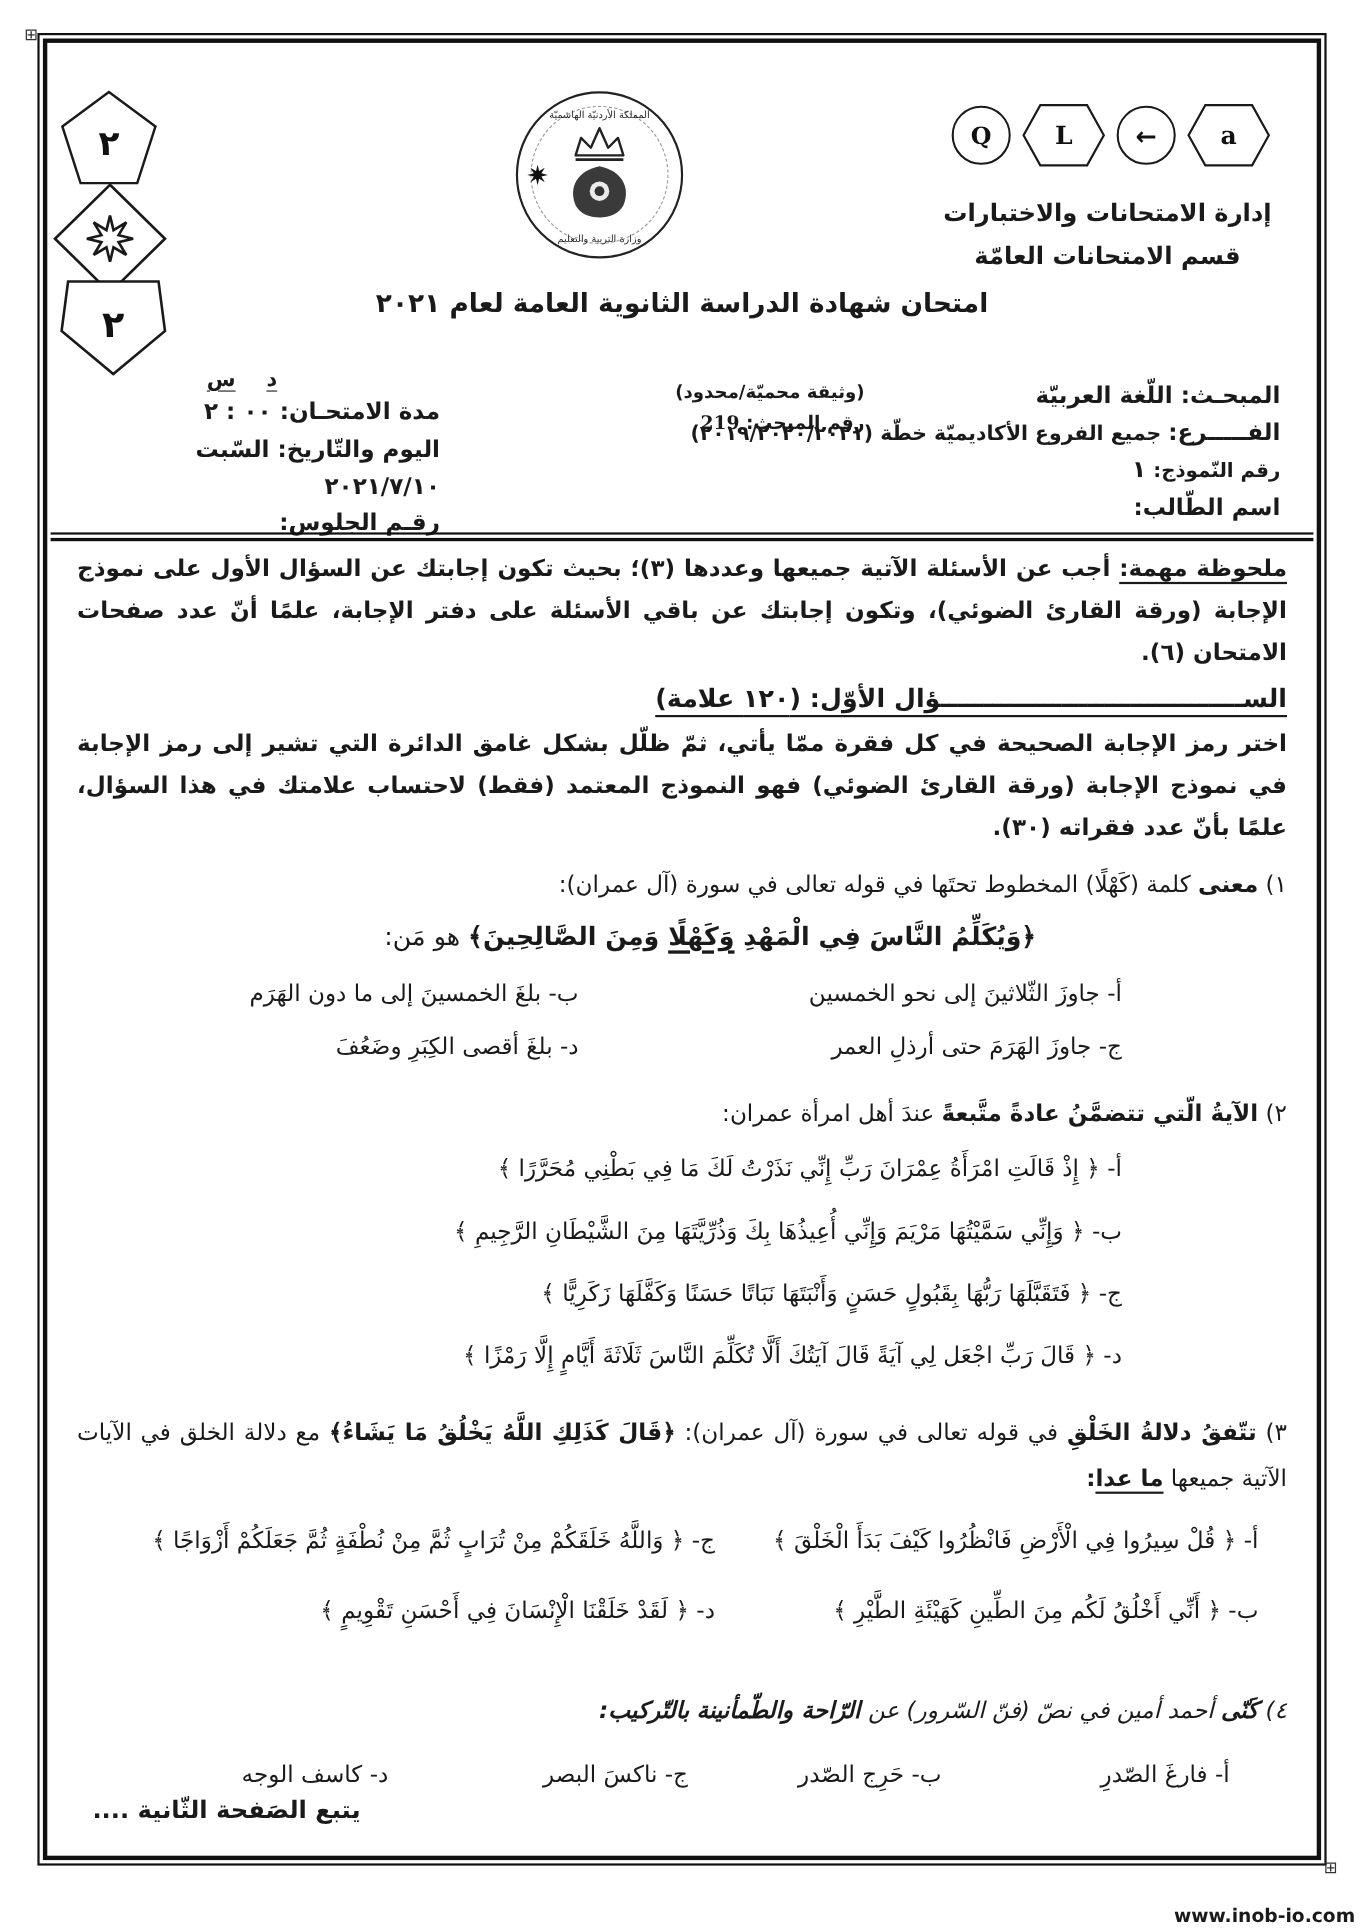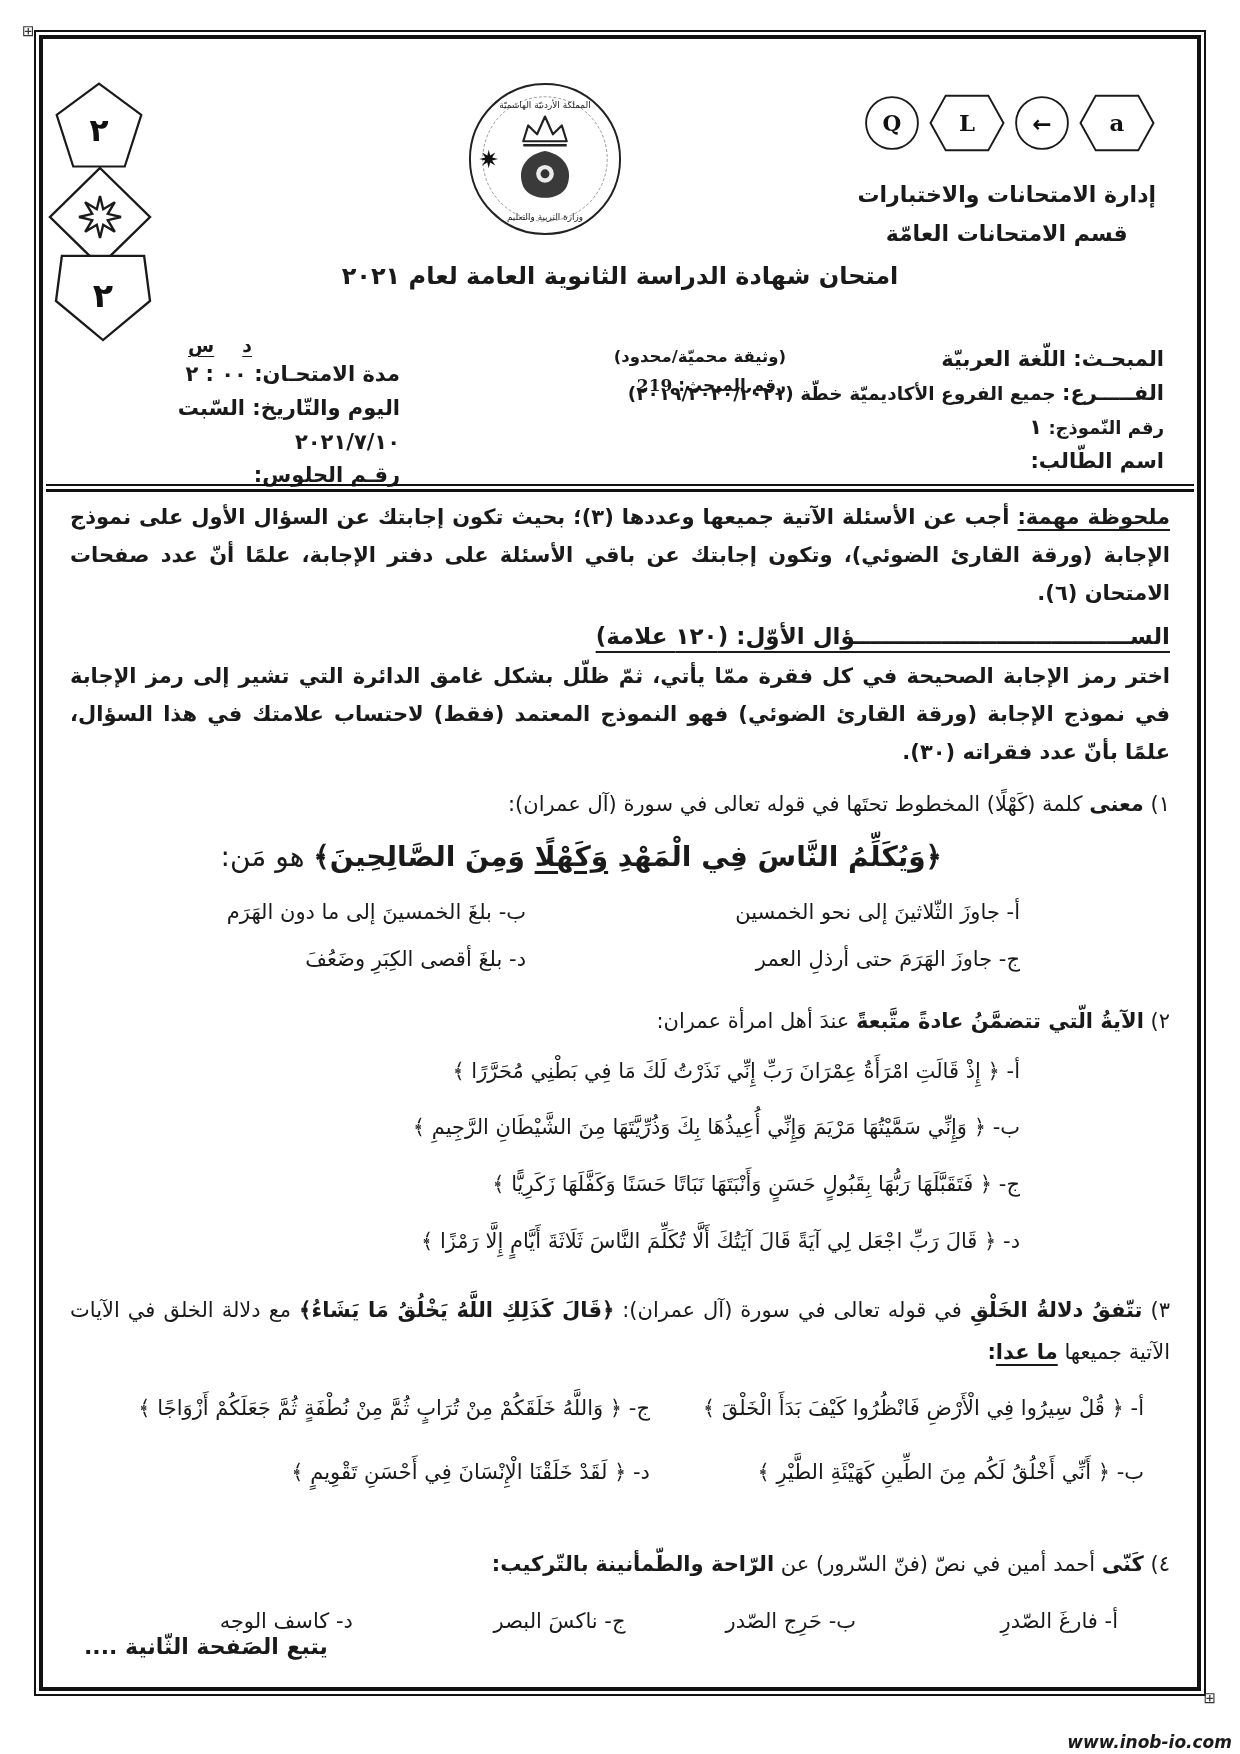--- a/index.html
+++ b/index.html
@@ -52,35 +52,35 @@
   
   .content{position:absolute;top:498px;left:70px;right:70px;font-size:21px;}
   .note{margin:0 0 10px 0;font-weight:bold;line-height:1.82;text-align:justify;}
   .u{text-decoration:underline;text-underline-offset:5px;}
   .section-title{margin:0 0 8px 0;font-size:23px;font-weight:bold;text-decoration:underline;text-underline-offset:7px;}
   .instructions{margin:0 0 12px 0;font-weight:bold;line-height:1.82;text-align:justify;}
 
   .q{line-height:1.7;}
   .q .stem{margin-top:16px;}
   .q b{font-weight:bold;}
-  .verse{margin:10px 228px 4px 0;font-weight:bold;font-size:28px;}
+  .verse{margin:10px 228px 4px 0;font-weight:bold;font-size:23px;}
   .verse .u{text-decoration-thickness:2.5px;}
 
   .opts2{display:grid;grid-template-columns:52% 48%;row-gap:12px;padding-right:150px;margin-top:14px;}
   .opts-list{margin-top:14px;padding-right:150px;}
   .opts-list .opt{margin-bottom:21px;line-height:1.7;}
   .opts2b{display:grid;grid-template-columns:46% 54%;row-gap:28px;padding-right:26px;margin-top:18px;}
   .opts4{display:grid;grid-template-columns:25% 22% 26% 27%;padding-right:52px;margin-top:22px;}
 
   .q2 .stem{margin-top:26px;}
   .q3 .stem{margin-top:30px;line-height:2.0;text-align:justify;}
-  .q4 .stem{margin-top:56px;}
+  .q4 .stem{margin-top:56px;font-style:italic;}
 
   .footer{position:absolute;top:1634px;left:84px;font-size:22px;font-weight:bold;}
-  .watermark{position:absolute;right:8px;bottom:2px;font-size:17px;font-weight:bold;font-style:italic;color:#1a1a1a;direction:ltr;}
+  .watermark{position:absolute;right:8px;bottom:2px;font-size:17px;font-weight:bold;color:#1a1a1a;direction:ltr;}
 </style>
 </head>
 <body>
 
 <div class="sheet">
   <div class="frame">
     <div class="frame-inner"></div>
   </div>
   <span class="regmark tl">⊞</span>
   <span class="regmark br">⊞</span>

